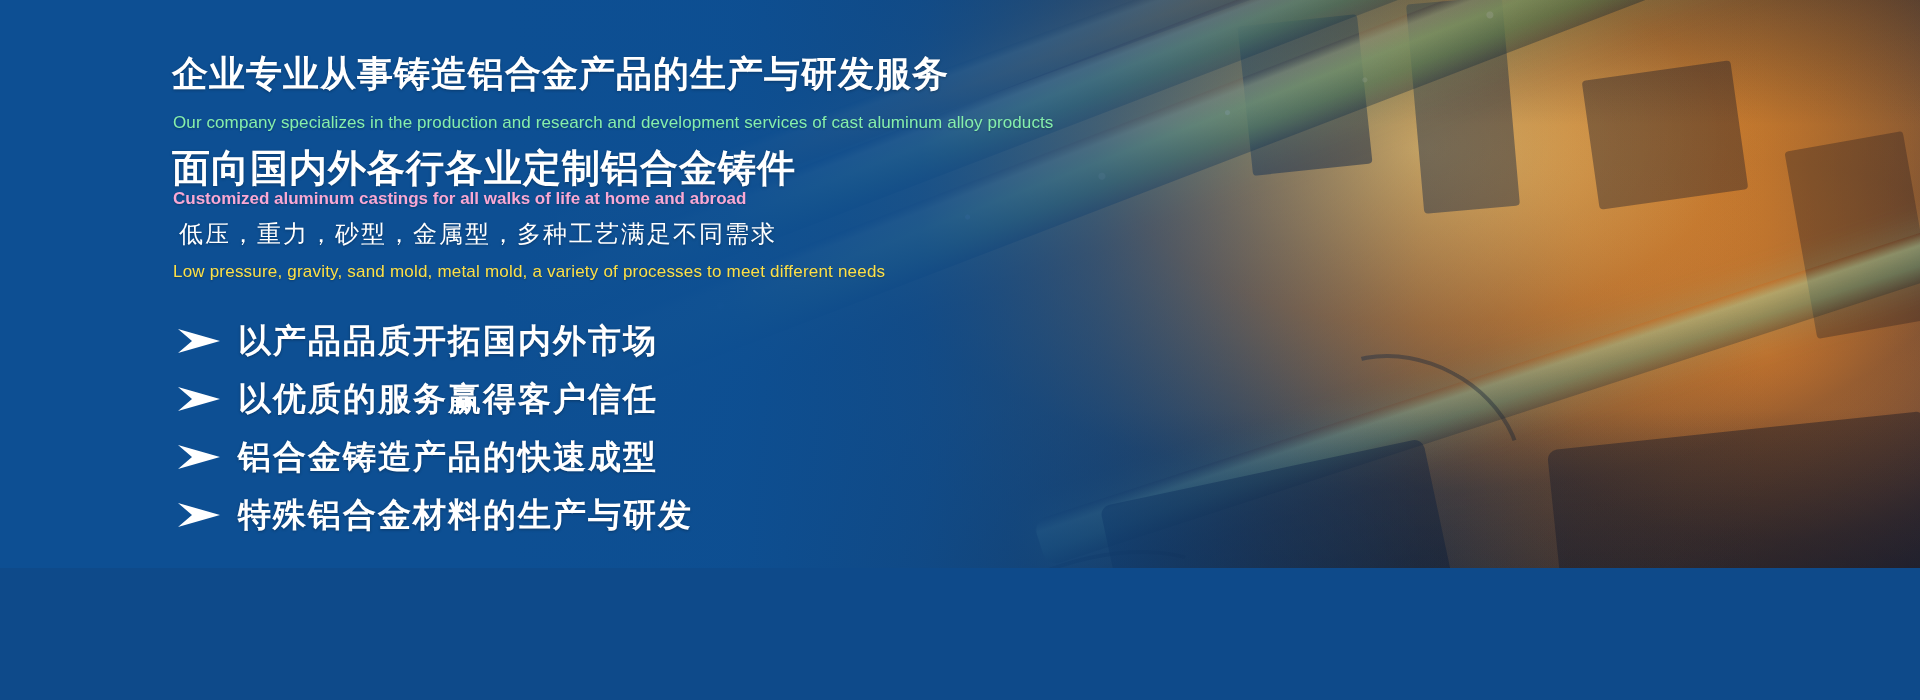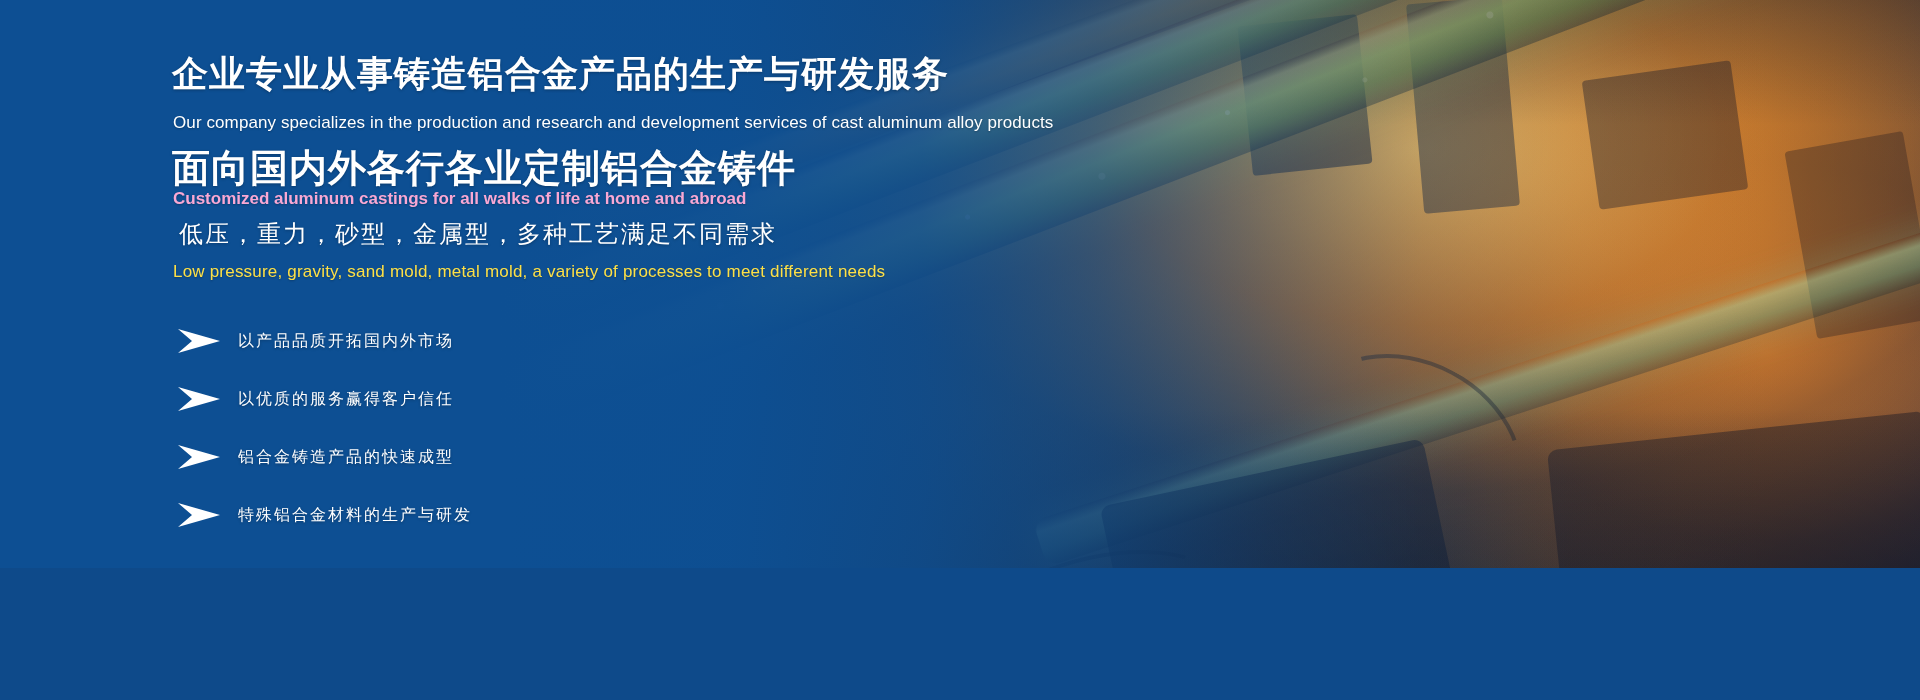--- a/index.html
+++ b/index.html
@@ -155,21 +155,21 @@
     font-size: 36px;
     font-weight: 700;
     letter-spacing: 1px;
     white-space: nowrap;
     text-shadow: 0 1px 3px rgba(0,0,0,0.28);
   }
   .sub-en-1 {
     position: absolute; top: 113px; left: 1px;
     font-size: 17px;
     font-weight: 400;
-    color: #ffffff;
+    color: #86efac;
     white-space: nowrap;
     letter-spacing: 0.1px;
     text-shadow: 0 1px 2px rgba(0,0,0,0.25);
   }
   .h-cn-2 {
     position: absolute; top: 143px; left: 0;
     font-size: 38px;
     font-weight: 700;
     letter-spacing: 1px;
     white-space: nowrap;
@@ -216,22 +216,22 @@
     margin-bottom: 8px;
   }
   .bullet-arrow {
     width: 46px;
     height: 26px;
     flex: 0 0 46px;
     margin-right: 16px;
     display: block;
   }
   .bullet-label {
-    font-size: 16px;
-    font-weight: 400;
+    font-size: 33px;
+    font-weight: 700;
     letter-spacing: 2px;
     color: #ffffff;
     white-space: nowrap;
     text-shadow: 0 1px 3px rgba(0,0,0,0.3);
     text-align: right;
   }
 </style>
 </head>
 <body>
 

